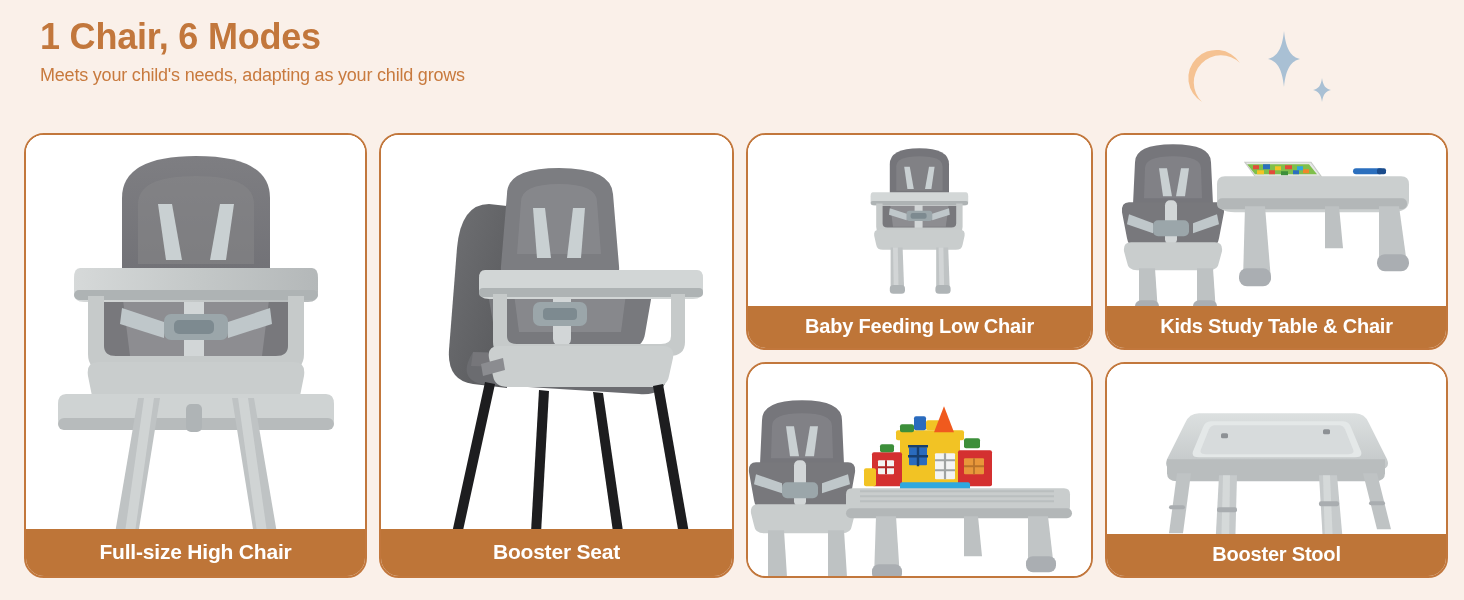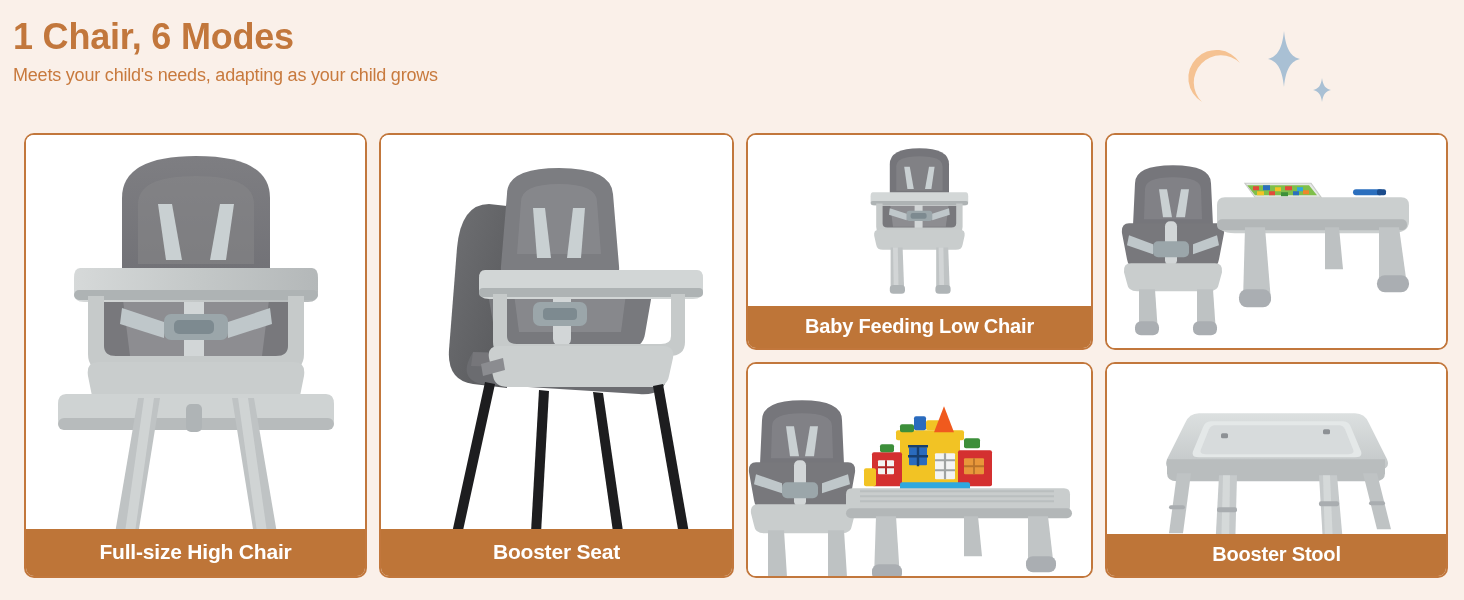--- a/index.html
+++ b/index.html
@@ -6,21 +6,21 @@
   * { box-sizing: border-box; margin: 0; padding: 0; }
   html, body {
     width: 1464px; height: 600px;
     background: #FAF0E9;
     font-family: "Liberation Sans", sans-serif;
     overflow: hidden;
   }
   .page { position: relative; width: 1464px; height: 600px; background: #FAF0E9; }
 
   
-  .header { position: absolute; left: 13px; top: 18px; }
+  .header { position: absolute; left: 40px; top: 18px; }
   .title {
     font-size: 36px; font-weight: bold; color: #C2773C;
     letter-spacing: -0.2px; line-height: 1.08; white-space: nowrap;
   }
   .subtitle {
     margin-top: 8px; font-size: 18px; font-weight: normal;
     color: #C87A3E; letter-spacing: -0.2px; white-space: nowrap;
   }
 
   
@@ -34,21 +34,21 @@
     display: grid;
     grid-template-columns: 343px 355px 347px 343px;
     gap: 0 12px;
   }
   .col { display: flex; flex-direction: column; height: 445px; }
   .col-split { display: flex; flex-direction: column; height: 445px; gap: 12px; }
 
   .card {
     background: #FFFFFF;
     border: 2px solid #C2773C;
-    border-radius: 10px;
+    border-radius: 20px;
     overflow: hidden;
     display: flex;
     flex-direction: column;
     position: relative;
   }
   .card.tall { flex: 1 1 auto; }
   .card.half { flex: 1 1 0; min-height: 0; }
 
   .media {
     flex: 1 1 auto; position: relative;
@@ -345,20 +345,21 @@
             <rect x="246" y="28" width="30" height="6" rx="3" fill="#2B6FBE"></rect>
             <rect x="270" y="28" width="9" height="6" rx="2" fill="#1B4C8C"></rect>
 
             <path d="M138 66 l20 0 l6 74 l-28 0 z" fill="#C1C5C6"></path>
             <path d="M272 66 l20 0 l8 58 l-28 0 z" fill="#C1C5C6"></path>
             <path d="M218 66 l14 0 l4 42 l-18 0 z" fill="#BDC1C2"></path>
             <rect x="132" y="128" width="32" height="18" rx="8" fill="#AAAEB2"></rect>
             <rect x="270" y="114" width="32" height="17" rx="8" fill="#AAAEB2"></rect>
           </svg>
         </div>
+        <div class="label small">Kids Study Table &amp; Chair</div>
       </div>
 
       <div class="card half">
         <div class="media">
           <svg viewBox="0 0 339 160" preserveAspectRatio="xMidYMid meet" xmlns="http://www.w3.org/2000/svg">
             <defs>
               <linearGradient id="gStool" x1="0" y1="0" x2="0" y2="1">
                 <stop offset="0" stop-color="#DCE0E0"></stop>
                   <stop offset="1" stop-color="#C3C7C8"></stop>
               </linearGradient>

